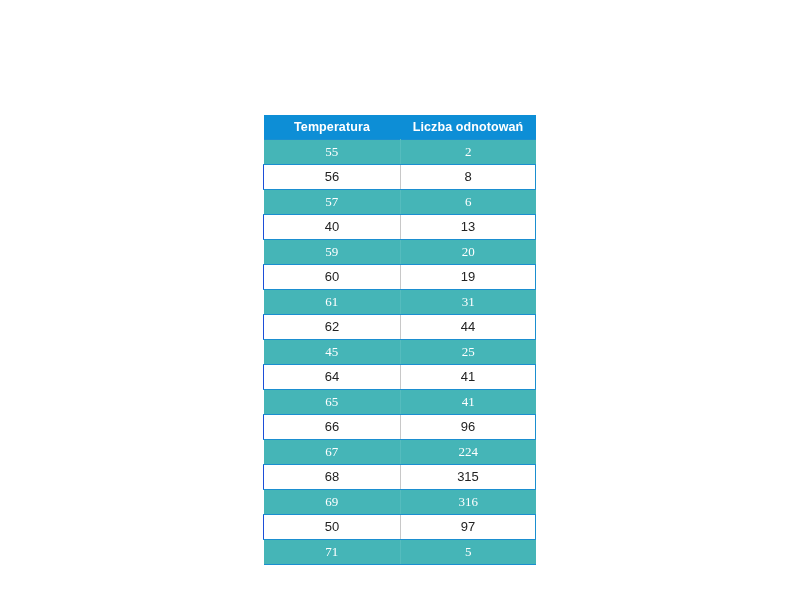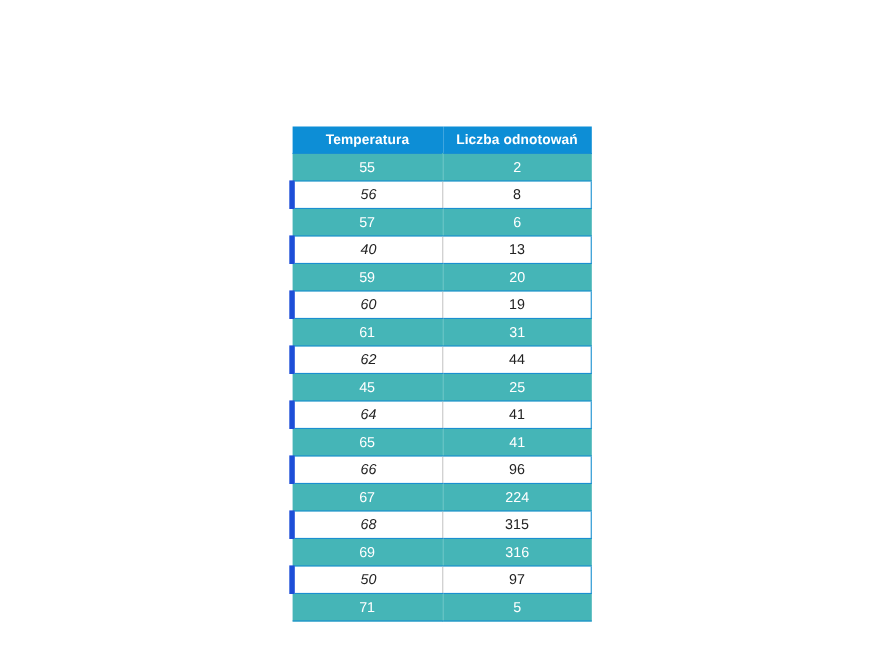--- a/index.html
+++ b/index.html
@@ -63,36 +63,36 @@
     line-height: 24px;
     font-size: 13px;
   }
 
   
   tbody tr.teal td {
     background: #45b5b7;
     color: #ffffff;
     border-top: 1px solid #1a8fd0;
     border-bottom: 1px solid #1a8fd0;
+    font-family: Liberation Serif, serif;
   }
   tbody tr.teal td.col-left {
     border-right: 1px solid #55bcbe;
   }
 
   
   tbody tr.white td {
     background: #ffffff;
     color: #232323;
     border-top: 1px solid #1a8fd0;
     border-bottom: 1px solid #1a8fd0;
   }
   tbody tr.white td.col-left {
-    border-left: 5px solid #1d4ed8;
+    border-left: 1px solid #1d4ed8;
     border-right: 1px solid #c8c8c8;
-    font-style: italic;
   }
   tbody tr.white td.col-right {
     border-right: 1px solid #1a8fd0;
   }
 
   .col-left  { width: 137px; }
   .col-right { width: 135px; }
 </style>
 </head>
 <body>

